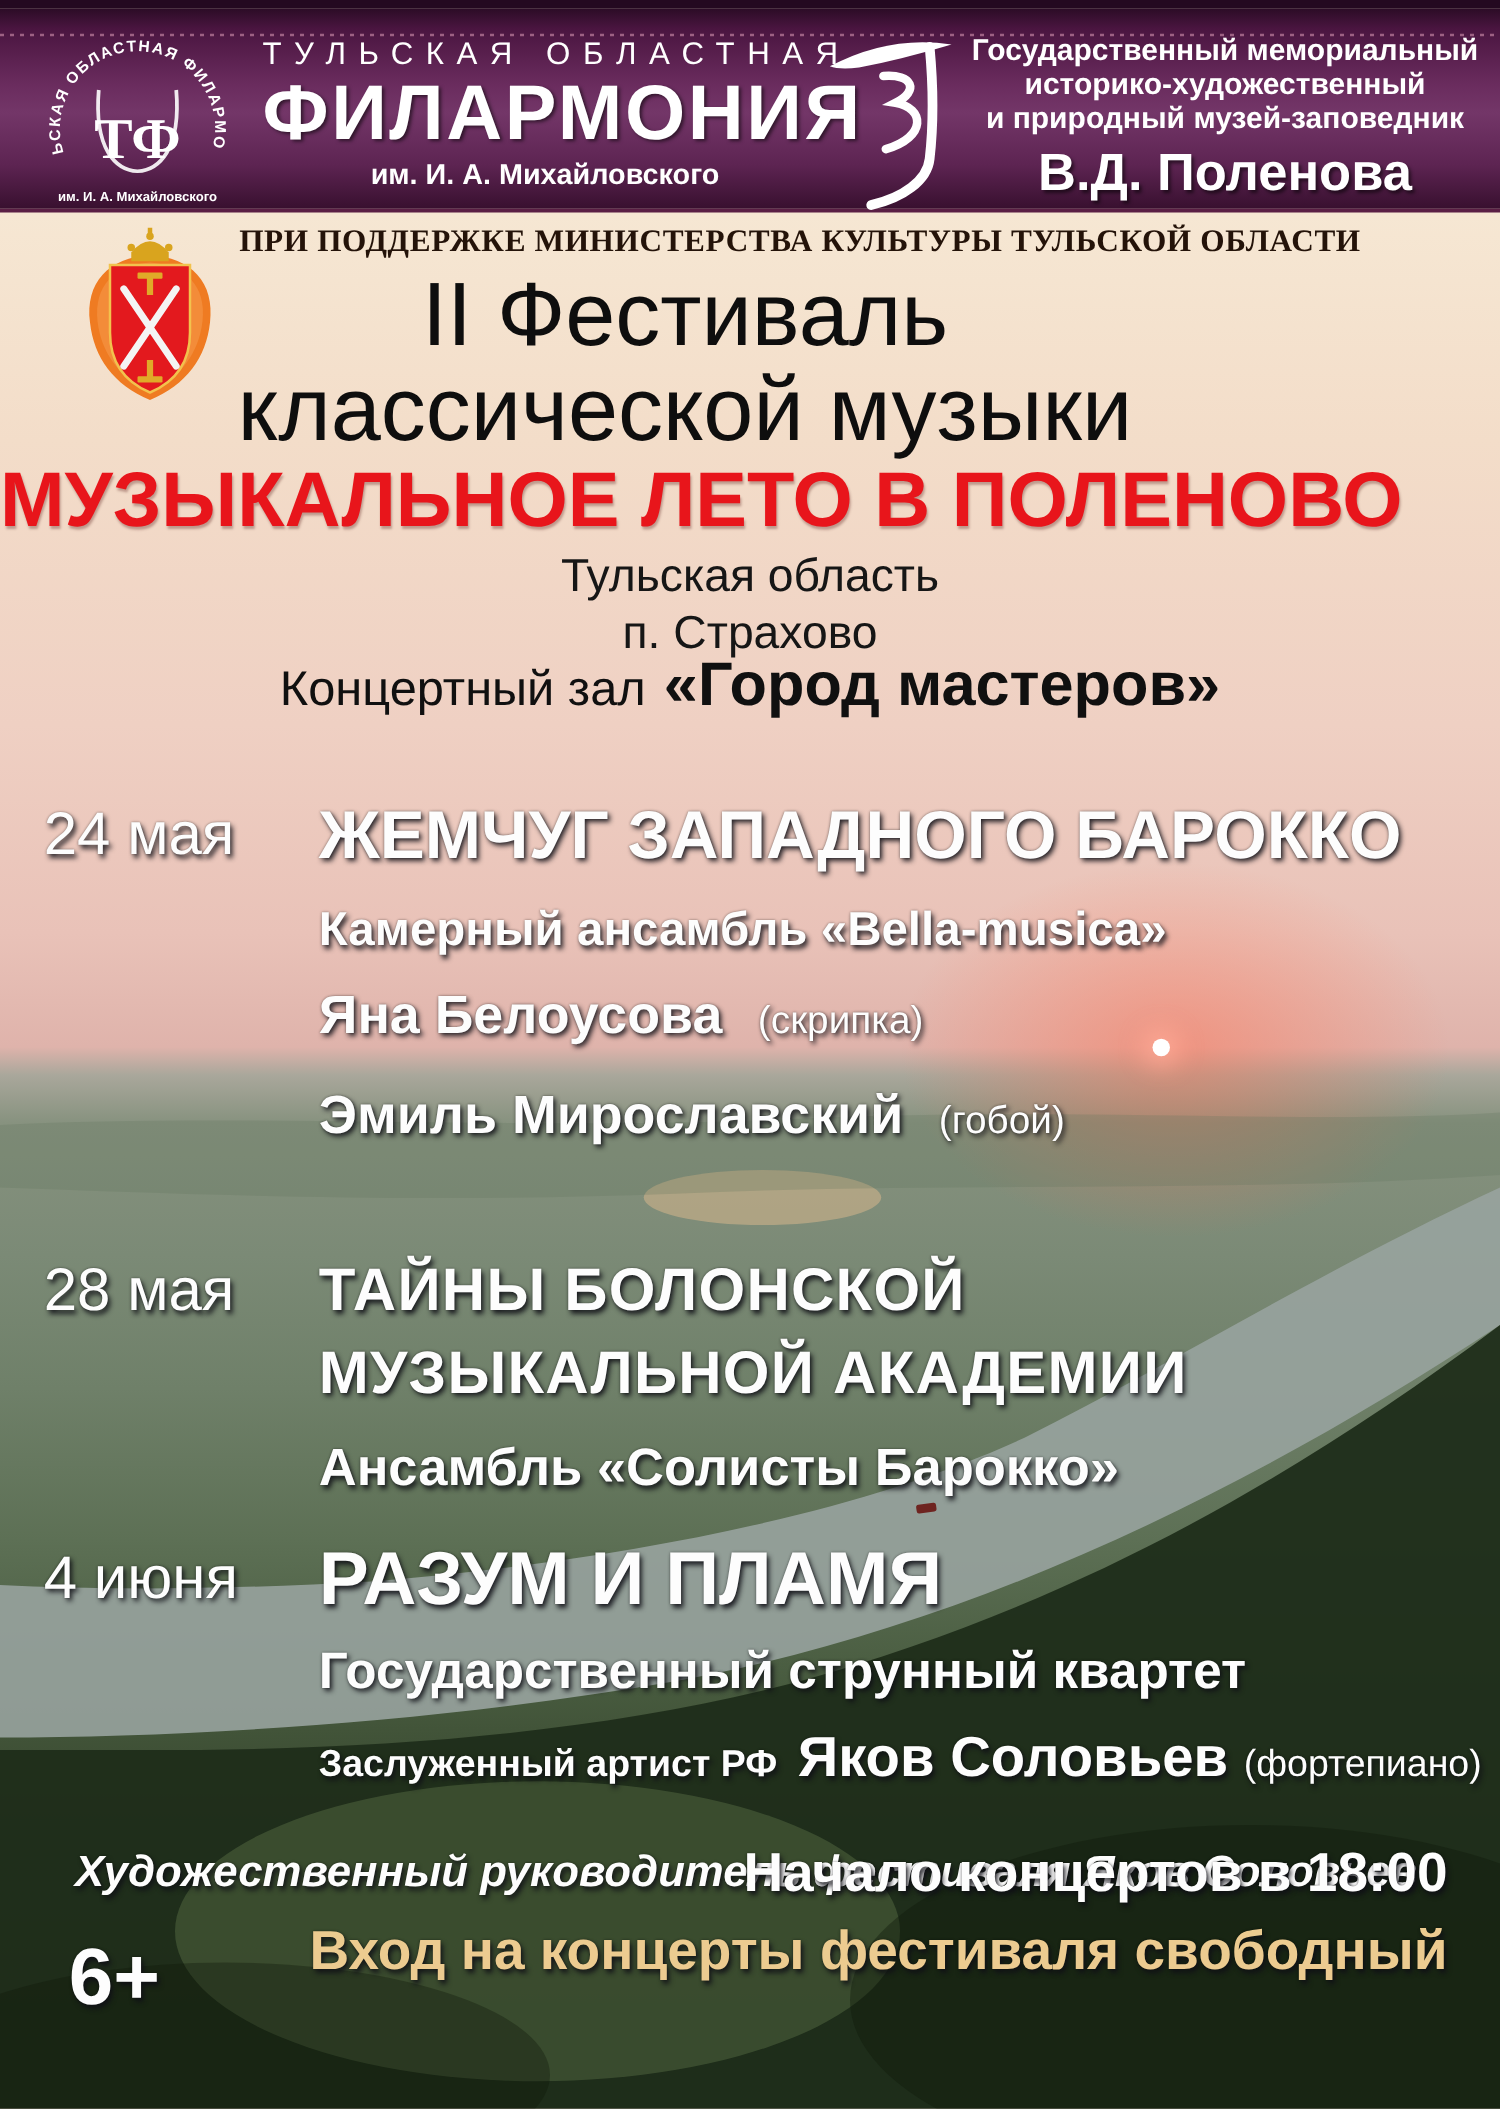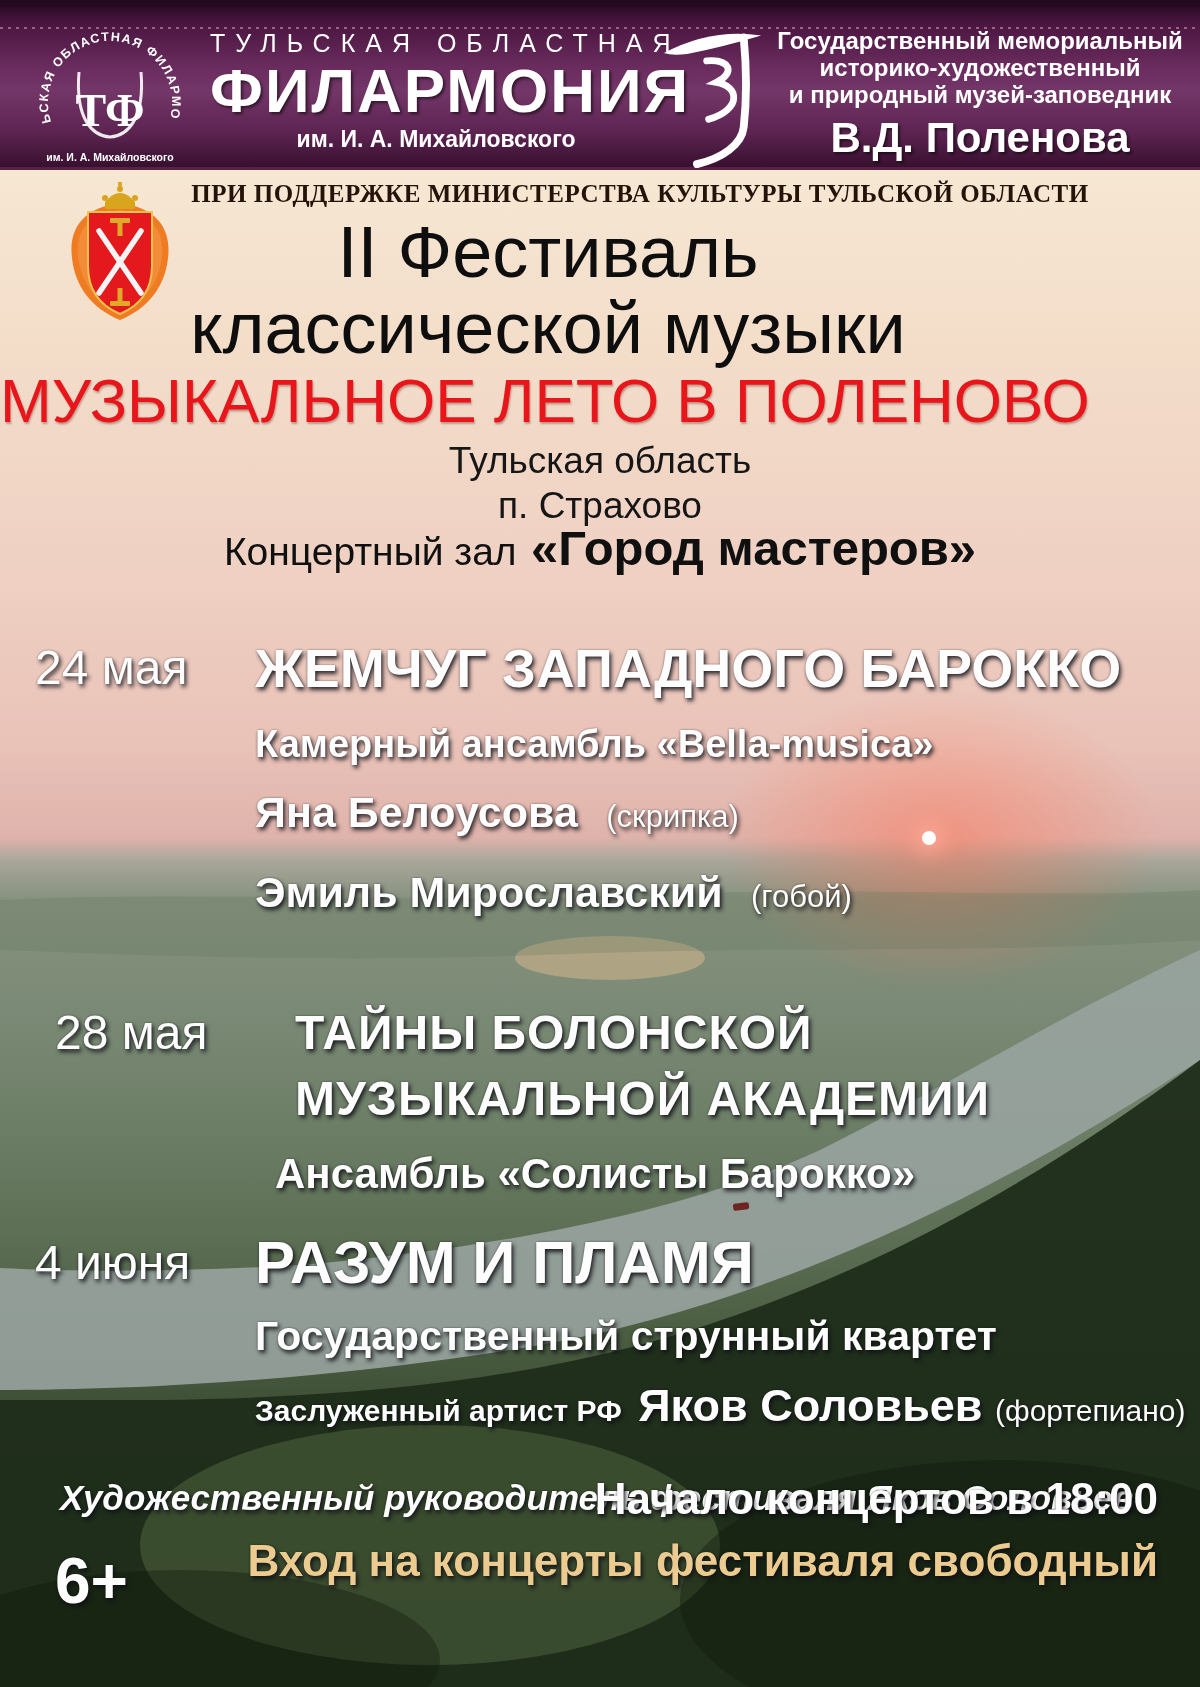--- a/index.html
+++ b/index.html
@@ -50,35 +50,35 @@
   
   .arms{position:absolute;left:55px;top:182px;width:130px;height:150px;}
   .support{
     position:absolute;left:140px;top:180px;width:1000px;text-align:center;
     font-family:"Liberation Serif","DejaVu Serif",serif;font-weight:700;
     font-size:25px;letter-spacing:.5px;color:#241309;white-space:nowrap;
   }
   .edition{position:absolute;left:0;top:214px;width:1096px;text-align:center;
     color:#0e0e0e;font-size:72px;line-height:76px;font-weight:400;}
   .fest-name{position:absolute;left:0;top:368px;width:956px;text-align:center;
-    color:#e8151b;font-size:62px;font-weight:400;letter-spacing:0;line-height:66px;
+    color:#e8151b;font-size:62px;font-weight:700;letter-spacing:0;line-height:66px;
     text-shadow:1px 2px 2px rgba(70,0,0,.3);white-space:nowrap;}
   .location{position:absolute;left:0;top:438px;width:1200px;text-align:center;
     color:#161616;font-size:37px;line-height:45px;font-weight:400;}
   .venue{position:absolute;left:0;top:520px;width:1200px;text-align:center;color:#101010;white-space:nowrap;}
   .venue-prefix{font-size:39px;font-weight:400;}
   .venue-name{font-size:49px;font-weight:700;margin-left:10px;}
   
   .concerts{position:absolute;left:35px;top:638px;width:1140px;color:#fdfdfd;}
   .sh{text-shadow:2px 3px 4px rgba(15,15,22,.85),0 0 2px rgba(0,0,0,.45);}
   .concert{display:flex;align-items:flex-start;}
   .c-date{flex:0 0 220px;font-size:48px;font-weight:400;white-space:nowrap;}
   .c-body{flex:1;}
   .c1 .c-date,.c1 .c-title{line-height:60px;}
-  .c2 .c-date,.c2 .c-title{line-height:66px;margin-left:20px;}
+  .c2 .c-date,.c2 .c-title{line-height:66px;}
   .c3 .c-date,.c3 .c-title{line-height:62px;}
   .c1 .c-title{font-size:54px;font-weight:700;}
   .c2 .c-title{font-size:48px;font-weight:700;letter-spacing:1px;}
   .c3 .c-title{font-size:60px;font-weight:700;}
   .c-ensemble{font-size:38px;font-weight:700;margin-top:22px;line-height:48px;}
   .c-performer{margin-top:18px;line-height:52px;white-space:nowrap;}
   .p-name{font-size:43px;font-weight:700;}
   .p-role{font-size:31px;font-weight:400;margin-left:24px;}
   .c2{margin-top:72px;}
   .c2 .c-ensemble{font-size:42px;margin-top:18px;}

